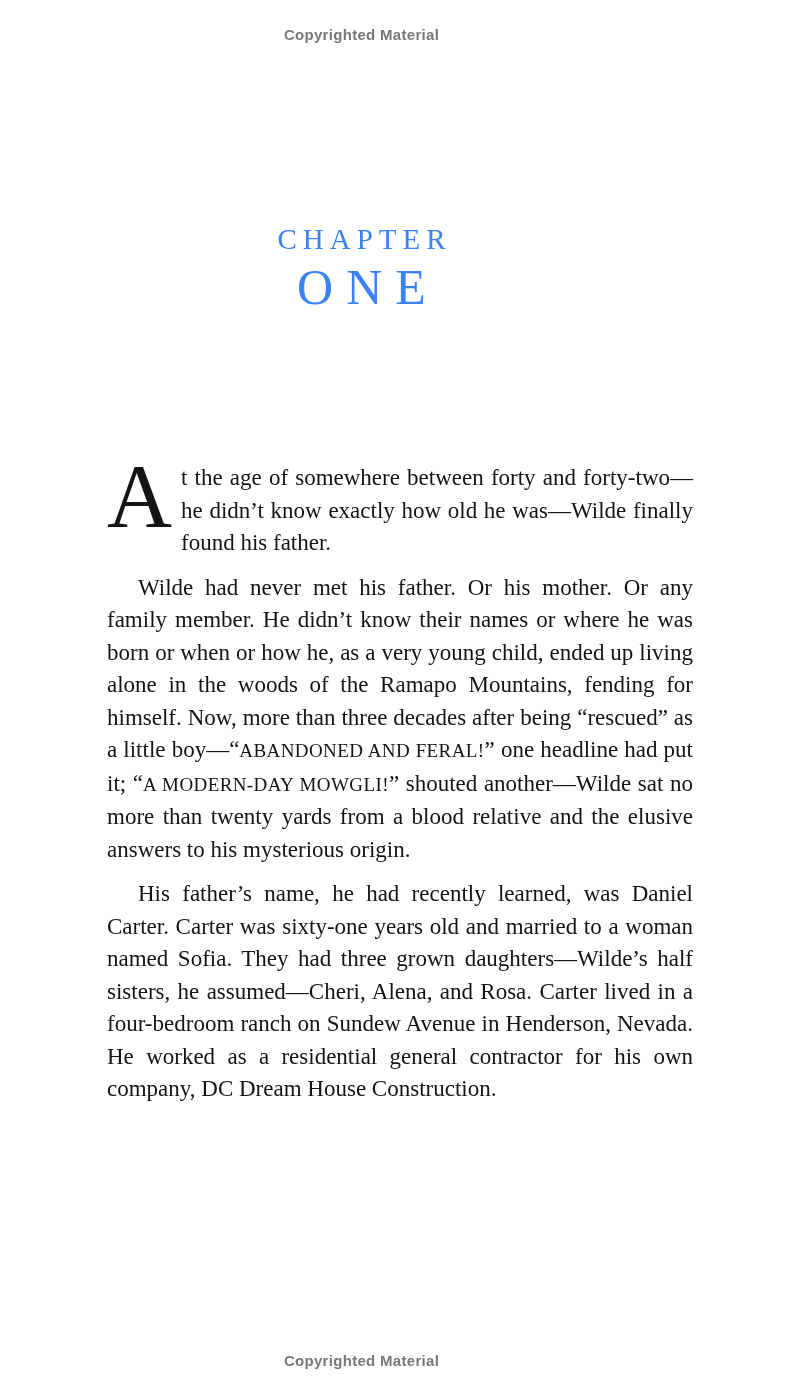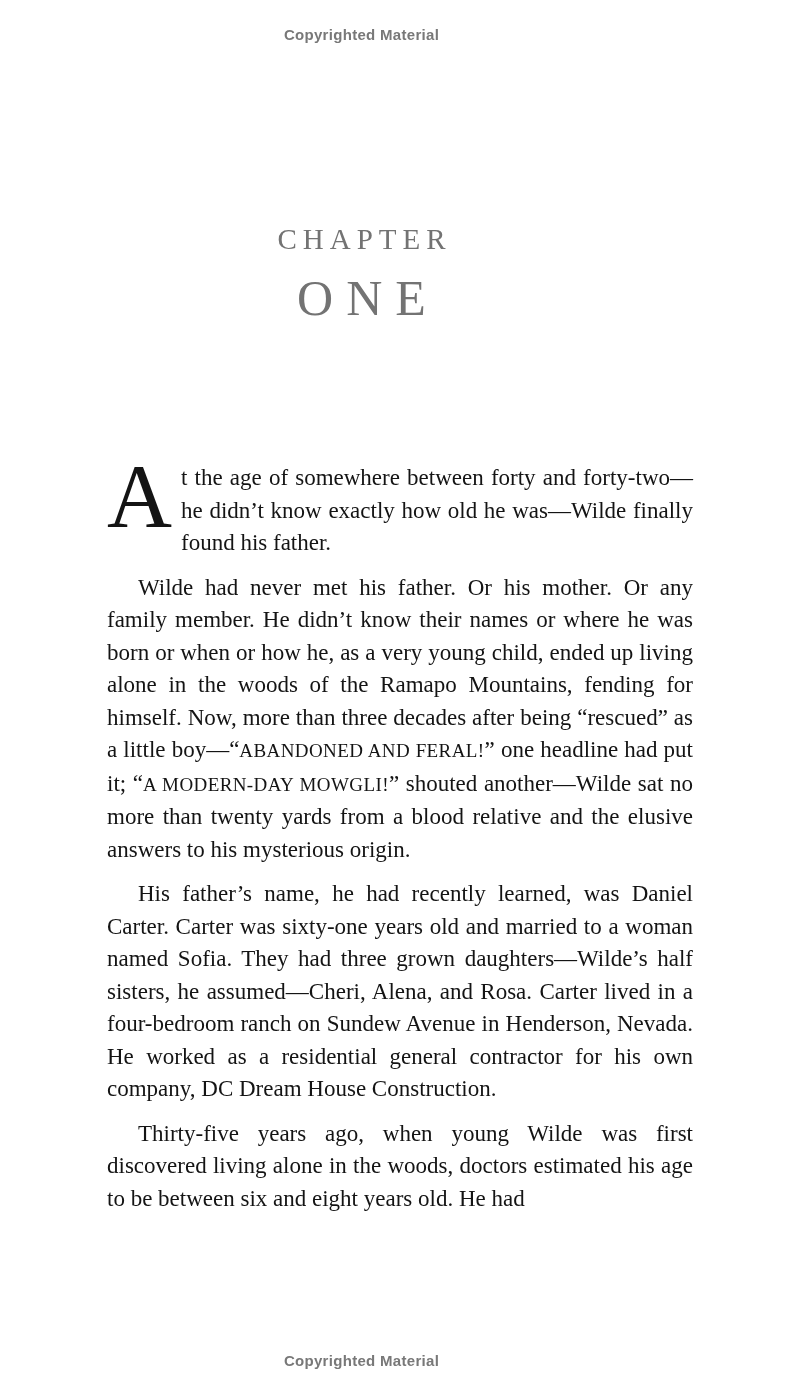--- a/index.html
+++ b/index.html
@@ -28,31 +28,31 @@
   }
   .notice.top { top: 26px; }
   .notice.bottom { top: 1352px; }
 
   .chapter-head {
     position: absolute;
     top: 224px;
     left: 0;
     width: 100%;
     text-align: center;
-    color: #737373;
+    color: #3b82f6;
   }
   .chapter-label {
     font-size: 29px;
     line-height: 1.1;
     letter-spacing: 6px;
     text-indent: 6px;
     font-weight: 400;
   }
   .chapter-number {
-    margin-top: 17px;
+    margin-top: 6px;
     font-size: 50px;
     line-height: 1.0;
     letter-spacing: 13px;
     text-indent: 13px;
     font-weight: 400;
   }
 
   .body-text {
     position: absolute;
     top: 462px;
@@ -91,19 +91,18 @@
   </div>
 
   <div class="body-text">
 
     <p class="para"><span class="dropcap">A</span><span>t the age of somewhere between forty and forty-two—he didn’t know exactly how old he was—Wilde finally found his father.</span></p>
 
     <p class="para indent"><span>Wilde had never met his father. Or his mother. Or any family member. He didn’t know their names or where he was born or when or how he, as a very young child, ended up living alone in the woods of the Ramapo Mountains, fending for himself. Now, more than three decades after being “rescued” as a little boy—“</span><span class="sc">ABANDONED AND FERAL!</span><span>” one headline had put it; “</span><span class="sc">A MODERN-DAY MOWGLI!</span><span>” shouted another—Wilde sat no more than twenty yards from a blood relative and the elusive answers to his mysterious origin.</span></p>
 
     <p class="para indent">His father’s name, he had recently learned, was Daniel Carter. Carter was sixty-one years old and married to a woman named Sofia. They had three grown daughters—Wilde’s half sisters, he assumed—Cheri, Alena, and Rosa. Carter lived in a four-bedroom ranch on Sundew Avenue in Henderson, Nevada. He worked as a residential general contractor for his own company, DC Dream House Construction.</p>
 
-    <p class="para indent">Thirty-five years ago, when young Wilde was first discovered living alone in the woods, doctors estimated his age to be between six and eight years old. He had</p>
 
   </div>
 
   <div class="notice bottom">Copyrighted Material</div>
 
 </div>
 
 </body></html>

